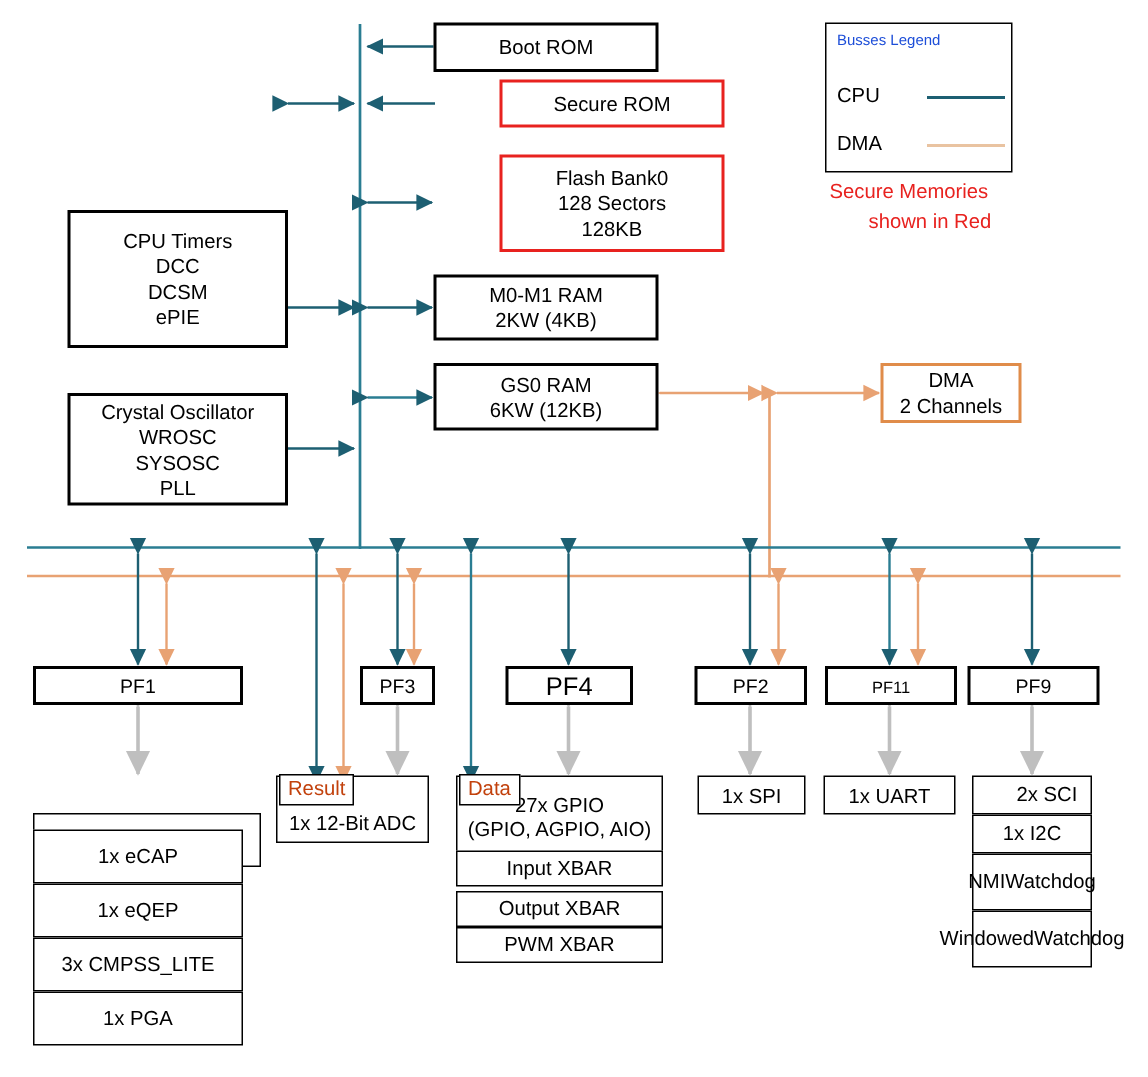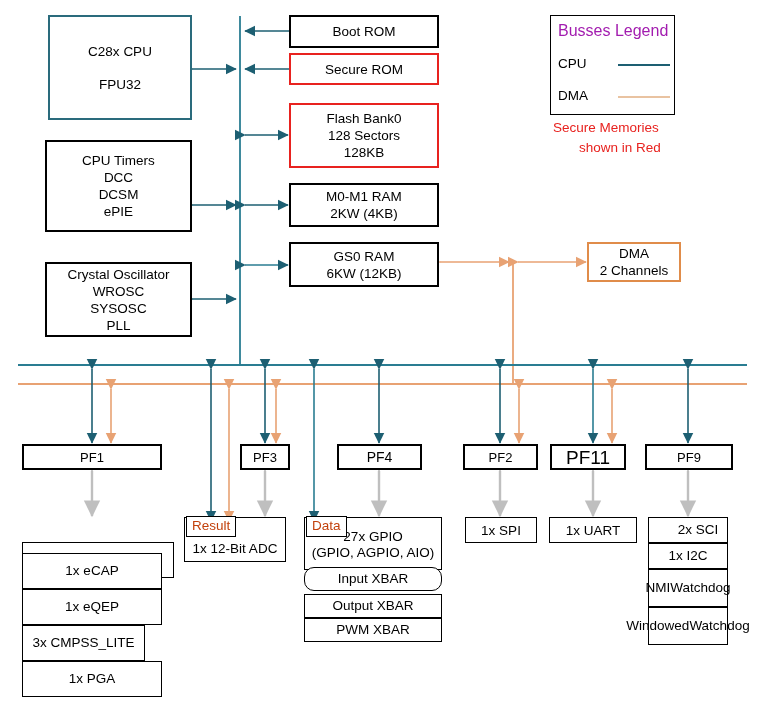--- a/index.html
+++ b/index.html
@@ -19,21 +19,21 @@
     align-items:center;
     justify-content:center;
     background:#ffffff;
     color:#000000;
     font-size:13.5px;
     line-height:17px;
     text-align:center;
     white-space:nowrap;
   }
   .blk.black{border:2px solid #000000;}
-  .blk.red{border:2px solid #e8221f;}
+  .blk.red{border:2px solid #e8221f;margin-left:44px;}
   .blk.teal{border:2px solid #2a6b7c;}
   .blk.orange{border:2px solid #e08c4a;}
   .blk.thin{border-width:1.5px;}
 
   .stackrow{
     position:absolute;
     box-sizing:border-box;
     display:flex;align-items:center;justify-content:center;
     background:#fff;color:#000;
     font-size:13.5px;line-height:16px;text-align:center;
@@ -58,21 +58,21 @@
   .lbl.red{color:#e8221f;}
 
   svg.wires{position:absolute;left:0;top:0;width:765px;height:718px;overflow:visible;}
 
   .legendbox{
     position:absolute;
     box-sizing:border-box;
     border:1.5px solid #000;
     background:#fff;
   }
-  .legendtitle{position:absolute;font-size:16px;color:#a21caf;}
+  .legendtitle{position:absolute;font-size:10px;color:#1d4ed8;}
   .legenditem{position:absolute;font-size:13.5px;color:#000;}
   .legendline{position:absolute;height:0;border-top:2px solid #000;}
 </style>
 </head>
 <body>
 
 <div id="stage">
 
   <svg class="wires" viewBox="0 0 765 718">
     <defs>
@@ -138,24 +138,20 @@
 
       <line x1="92" y1="471" x2="92" y2="516" stroke="#bfbfbf" stroke-width="2.4" marker-start="url(#aG)" marker-end="url(#aG)"></line>
       <line x1="265" y1="471" x2="265" y2="516" stroke="#bfbfbf" stroke-width="2.4" marker-start="url(#aG)" marker-end="url(#aG)"></line>
       <line x1="379" y1="471" x2="379" y2="516" stroke="#bfbfbf" stroke-width="2.4" marker-start="url(#aG)" marker-end="url(#aG)"></line>
       <line x1="500" y1="471" x2="500" y2="516" stroke="#bfbfbf" stroke-width="2.4" marker-start="url(#aG)" marker-end="url(#aG)"></line>
       <line x1="593" y1="471" x2="593" y2="516" stroke="#bfbfbf" stroke-width="2.4" marker-start="url(#aG)" marker-end="url(#aG)"></line>
       <line x1="688" y1="471" x2="688" y2="516" stroke="#bfbfbf" stroke-width="2.4" marker-start="url(#aG)" marker-end="url(#aG)"></line>
     </g>
   </svg>
 
-  <div class="blk teal" style="left:48px;top:15px;width:144px;height:105px;">
-    <span style="margin-bottom:16px;">C28x CPU</span>
-    <span>FPU32</span>
-  </div>
 
   <div class="blk black" style="left:45px;top:262px;width:147px;height:75px;">
     <span>Crystal Oscillator</span>
     <span>WROSC</span>
     <span>SYSOSC</span>
     <span>PLL</span>
   </div>
 
   <div class="blk black" style="left:45px;top:140px;width:147px;height:92px;">
     <span>CPU Timers</span>
@@ -202,61 +198,61 @@
 
   <div class="lbl red" style="left:553px;top:120px;">Secure Memories</div>
   <div class="lbl red" style="left:579px;top:140px;">shown in Red</div>
 
   <div class="blk black" style="left:22px;top:444px;width:140px;height:26px;font-size:13px;">
     <span>PF1</span>
   </div>
   <div class="blk black" style="left:240px;top:444px;width:50px;height:26px;font-size:13px;">
     <span>PF3</span>
   </div>
-  <div class="blk black" style="left:337px;top:444px;width:85px;height:26px;font-size:14px;">
+  <div class="blk black" style="left:337px;top:444px;width:85px;height:26px;font-size:17px;">
     <span>PF4</span>
   </div>
   <div class="blk black" style="left:463px;top:444px;width:75px;height:26px;font-size:13px;">
     <span>PF2</span>
   </div>
-  <div class="blk black" style="left:550px;top:444px;width:76px;height:26px;font-size:19px;">
+  <div class="blk black" style="left:550px;top:444px;width:88px;height:26px;font-size:11px;justify-content:flex-end;">
     <span>PF11</span>
   </div>
   <div class="blk black" style="left:645px;top:444px;width:88px;height:26px;font-size:13px;">
     <span>PF9</span>
   </div>
 
   <div class="stackrow" style="left:22px;top:494px;width:152px;height:36px;margin-top:48px;">
     <span>8x MCPWM Chan.</span>
   </div>
   <div class="stackrow" style="left:22px;top:553px;width:140px;height:36px;">
     <span>1x eCAP</span>
   </div>
   <div class="stackrow" style="left:22px;top:589px;width:140px;height:36px;">
     <span>1x eQEP</span>
   </div>
-  <div class="stackrow" style="left:22px;top:625px;width:123px;height:36px;">
+  <div class="stackrow" style="left:22px;top:625px;width:140px;height:36px;">
     <span>3x CMPSS_LITE</span>
   </div>
   <div class="stackrow" style="left:22px;top:661px;width:140px;height:36px;">
     <span>1x PGA</span>
   </div>
 
   <div class="stackrow" style="left:184px;top:517px;width:102px;height:45px;align-items:flex-end;padding-bottom:4px;">
     <span>1x 12-Bit ADC</span>
   </div>
   <div class="tag" style="left:186px;top:516px;">Result</div>
 
   <div class="stackrow" style="left:304px;top:517px;width:138px;height:53px;flex-direction:column;justify-content:flex-end;padding-bottom:8px;">
     <span>27x GPIO</span>
     <span>(GPIO, AGPIO, AIO)</span>
   </div>
   <div class="tag" style="left:306px;top:516px;">Data</div>
 
-  <div class="stackrow" style="left:304px;top:567px;width:138px;height:24px;border-radius:10px;">
+  <div class="stackrow" style="left:304px;top:567px;width:138px;height:24px;">
     <span>Input XBAR</span>
   </div>
   <div class="stackrow" style="left:304px;top:594px;width:138px;height:24px;">
     <span>Output XBAR</span>
   </div>
   <div class="stackrow" style="left:304px;top:618px;width:138px;height:24px;">
     <span>PWM XBAR</span>
   </div>
 
   <div class="blk black thin" style="left:465px;top:517px;width:72px;height:26px;">

